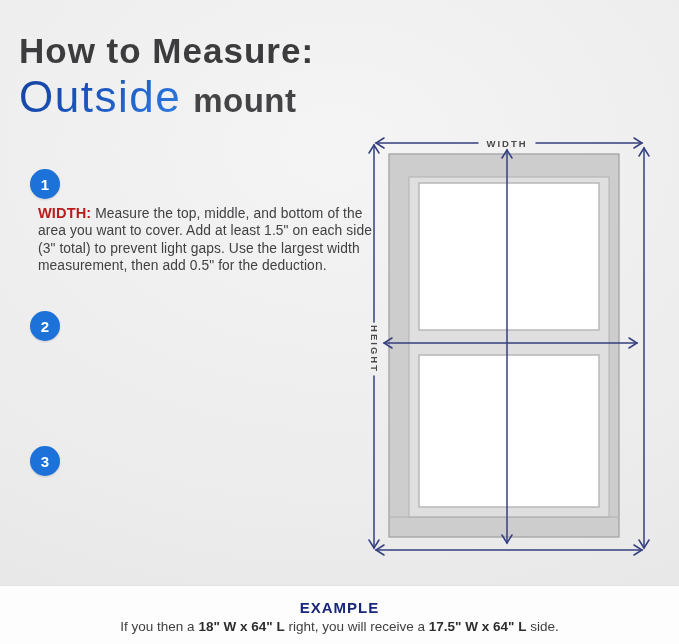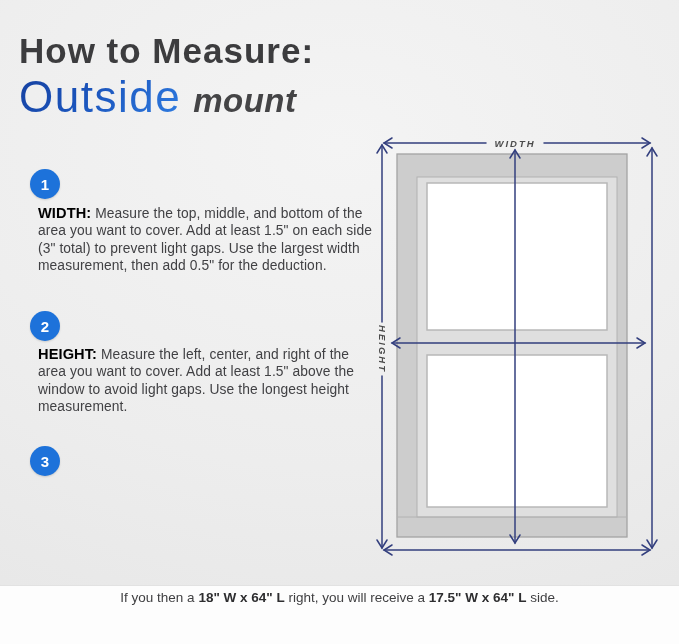--- a/index.html
+++ b/index.html
@@ -23,41 +23,41 @@
     color:#1e5fc9;
     vertical-align:baseline;
   }
   @supports ((-webkit-background-clip:text) or (background-clip:text)) {
     .title-highlight {
       background:linear-gradient(135deg,#16409f 0%, #1b55bd 45%, #2f7de2 100%);
       -webkit-background-clip:text; background-clip:text;
       color:transparent; -webkit-text-fill-color:transparent;
     }
   }
-  .title-suffix { font-size:33px; font-weight:600; color:#444446; letter-spacing:0.5px; margin-left:12px;font-style:italic; }
+  .title-suffix { font-size:33px; font-weight:600; color:#444446; letter-spacing:0.5px; margin-left:12px; }
   
   .step-badge {
     position:absolute; left:30px; width:30px; height:30px; border-radius:50%;
     background:#1d72da; color:#ffffff; font-size:15px; font-weight:700;
     display:flex; align-items:center; justify-content:center;
     box-shadow:0 1px 2px rgba(0,0,0,0.15);
   }
   .badge-1 { top:169px; }
   .badge-2 { top:311px; }
   .badge-3 { top:446px; }
   .step-text {
     position:absolute; left:38px; width:338px;
     font-size:13.8px; line-height:17.3px; color:#414144; letter-spacing:0.1px;
   }
   .text-1 { top:205px; }
   .text-2 { top:346px; }
   .text-3 { top:486px; }
-  .step-label { font-weight:700; font-size:14.6px; color:#000000; }
+  .step-label { font-weight:700; font-size:14.6px; color:#b91c1c; }
   
-  .diagram { position:absolute; left:362px; top:128px; width:300px; height:460px;font-style:italic; }
+  .diagram { position:absolute; left:354px; top:128px; width:300px; height:460px; }
   .diagram svg { display:block; }
   .meas-label { font-size:9.5px; font-weight:700; letter-spacing:2px; fill:#4a4a4a; }
   
   .example-bar {
     position:absolute; left:0; top:587px; width:679px; height:57px;
     background:#fdfdfd; text-align:center;
   }
   .example-title { padding-top:12px; font-size:15px; font-weight:700; color:#19277b; letter-spacing:1px; }
   .example-line { margin-top:3px; font-size:13.5px; color:#3f3f41; }
   .example-line b { font-weight:700; color:#2e2e30; }
@@ -74,21 +74,20 @@
   </div>
 
   <div class="step-badge badge-1">
       <span>1</span>
     </div>
   <p class="step-text text-1"><span class="step-label">WIDTH:</span> <span>Measure the top, middle, and bottom of the area you want to cover. Add at least 1.5" on each side (3" total) to prevent light gaps. Use the largest width measurement, then add 0.5" for the deduction.</span></p>
 
   <div class="step-badge badge-2">
       <span>2</span>
     </div>
-  <p class="step-text text-2"><span class="step-label">HEIGHT:</span> <span>Measure the left, center, and right of the area you want to cover. Add at least 1.5" above the window to avoid light gaps. Use the longest height measurement.</span></p>
 
   <div class="step-badge badge-3">
       <span>3</span>
     </div>
 
   <div class="diagram">
     <svg width="300" height="460" viewBox="0 0 300 460" xmlns="http://www.w3.org/2000/svg">
 
       <g>
         <rect x="35" y="26" width="230" height="383" fill="#cdcdcd" stroke="#a3a3a3" stroke-width="1.3"></rect>
@@ -138,15 +137,16 @@
           <path d="M285 412 L290 420 L295 412"></path>
         </g>
       </g>
 
       <text class="meas-label" x="153" y="18.5" text-anchor="middle">WIDTH</text>
       <text class="meas-label" x="20" y="224" text-anchor="middle" transform="rotate(90 20 221)">HEIGHT</text>
     </svg>
   </div>
 
   <div class="example-bar">
+    <div class="example-title">EXAMPLE</div>
     <div class="example-line"><span>If you then a </span><b>18" W x 64" L</b><span> right, you will receive a </span><b>17.5" W x 64" L</b><span> side.</span></div>
   </div>
 </div>
 
 </body></html>

